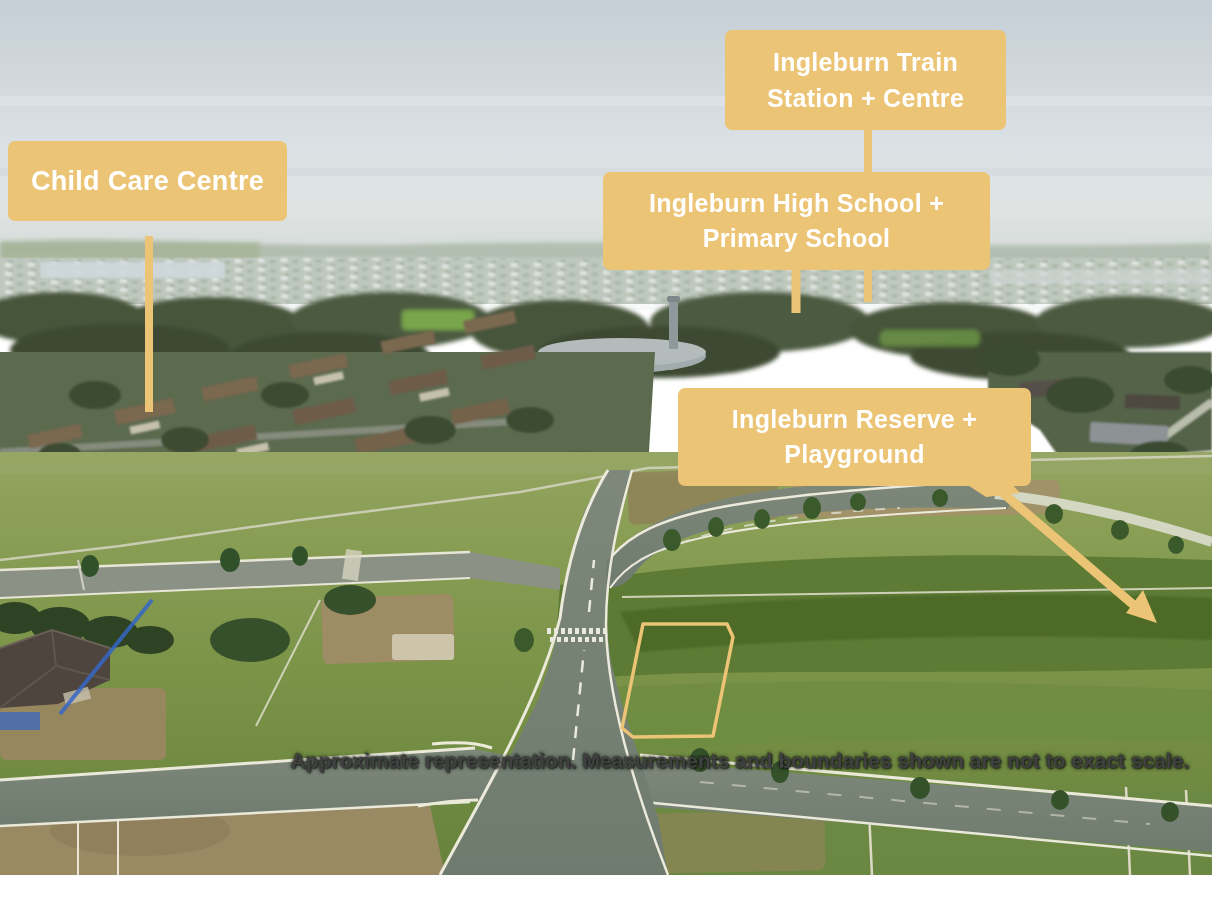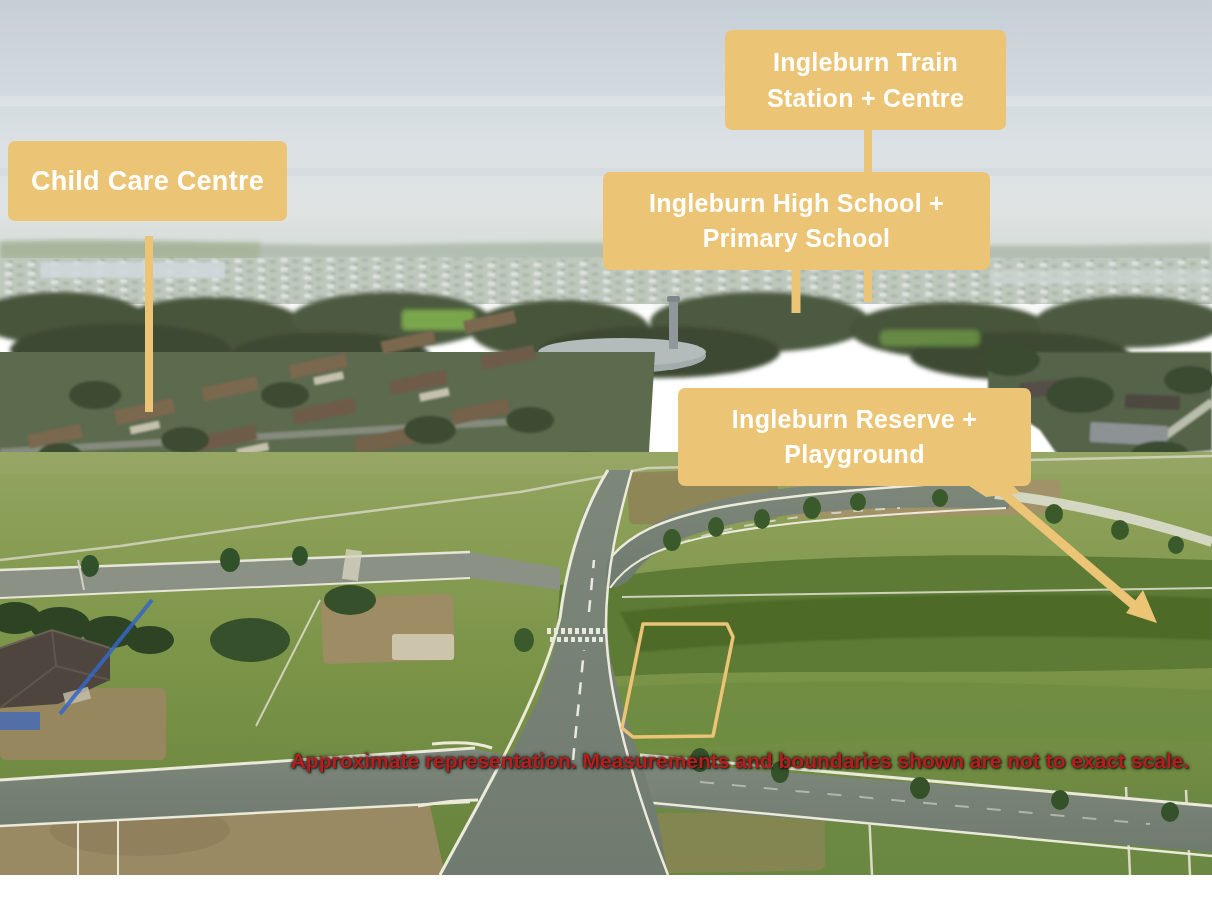--- a/index.html
+++ b/index.html
@@ -14,21 +14,21 @@
     position:absolute;background:#ecc475;color:#ffffff;font-weight:700;
     display:flex;align-items:center;justify-content:center;text-align:center;
     white-space:pre-line;letter-spacing:.3px;line-height:35px;border-radius:7px;
   }
   .callout.train{left:725px;top:30px;width:281px;height:100px;font-size:25px;line-height:36px;}
   .callout.childcare{left:8px;top:141px;width:279px;height:80px;font-size:27px;}
   .callout.school{left:603px;top:172px;width:387px;height:98px;font-size:25px;}
   .callout.reserve{left:678px;top:372px;width:353px;height:98px;font-size:25px;margin-top:16px;}
   .disclaimer{
     position:absolute;left:270px;top:749px;width:940px;text-align:center;
-    color:#b91c1c;font-weight:700;font-size:21px;white-space:nowrap;
+    color:#404040;font-weight:700;font-size:21px;white-space:nowrap;
     text-shadow:0 0 4px rgba(30,35,30,.95),1px 1px 2px rgba(0,0,0,.8),-1px -1px 2px rgba(0,0,0,.45);
   }
   .accent-stroke{stroke:#ecc475;}
   .accent-fill{fill:#ecc475;}
 </style>
 </head>
 <body>
 
 <div class="canvas">
 

